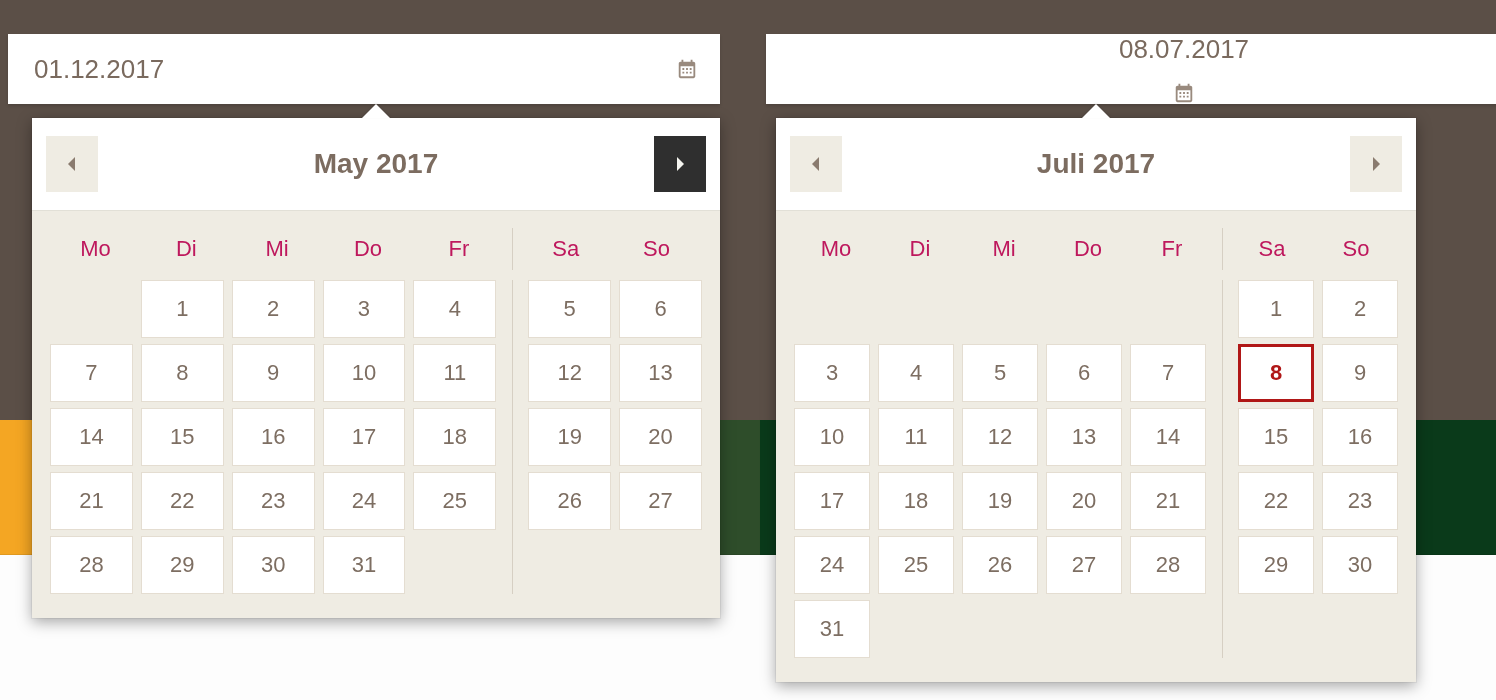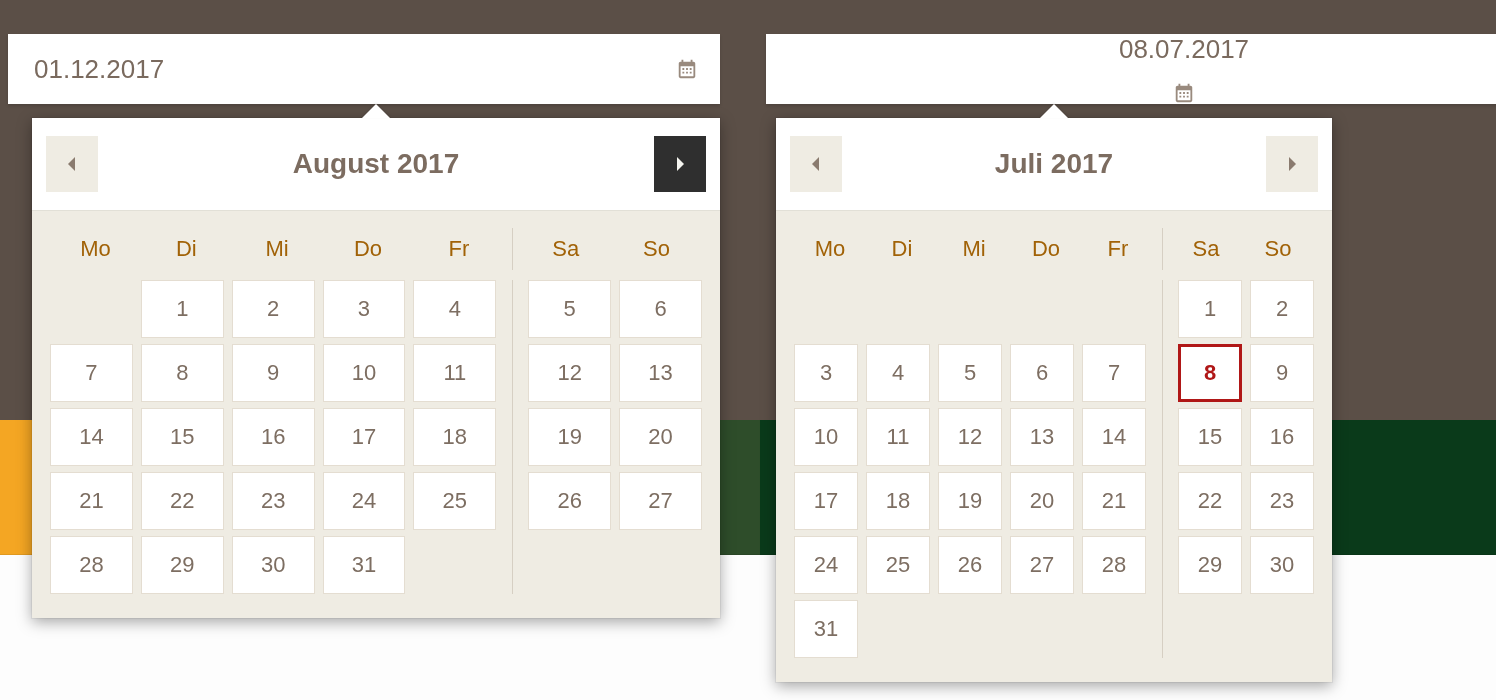--- a/index.html
+++ b/index.html
@@ -50,21 +50,21 @@
   .cal-icon { width: 22px; height: 22px; position: relative; }
   .cal-icon svg { width: 22px; height: 22px; fill: #998a7e; }
 
   .popover {
     position: absolute;
     top: 118px;
     background: #efece3;
     box-shadow: 0 4px 14px rgba(0,0,0,.35), 0 0 0 1px rgba(0,0,0,.05);
   }
   .popover.left  { left: 32px;  width: 688px; }
-  .popover.right { left: 776px; width: 556px; }
+  .popover.right { left: 776px; width: 640px; }
 
   .popover .arrow {
     position: absolute;
     top: -14px;
     left: 50%;
     width: 0; height: 0;
     margin-left: -14px;
     border-left: 14px solid transparent;
     border-right: 14px solid transparent;
     border-bottom: 14px solid #ffffff;
@@ -102,21 +102,21 @@
   .grid {
     padding: 18px 18px 24px 18px;
   }
   .dow-row {
     display: grid;
     grid-template-columns: repeat(5, 1fr) 16px repeat(2, 1fr);
     text-align: center;
     margin-bottom: 10px;
   }
   .dow {
-    color: #a16207;
+    color: #be185d;
     font-size: 22px;
     padding: 8px 0;
   }
   .vsep-header {
     width: 1px;
     background: #d6cfc3;
     justify-self: center;
     height: 100%;
   }
 
@@ -183,21 +183,21 @@
 </div>
 
 <div class="popover left">
   <div class="arrow"></div>
   <div class="pop-header">
     <div class="nav-btn">
       <svg viewBox="0 0 10 14">
           <path d="M8 0 L1 7 L8 14 Z"></path>
         </svg>
     </div>
-    <div class="month-title">August 2017</div>
+    <div class="month-title">May 2017</div>
     <div class="nav-btn dark">
       <svg viewBox="0 0 10 14">
           <path d="M2 0 L9 7 L2 14 Z"></path>
         </svg>
     </div>
   </div>
   <div class="grid">
     <div class="dow-row">
       <div class="dow">Mo</div>
       <div class="dow">Di</div>

